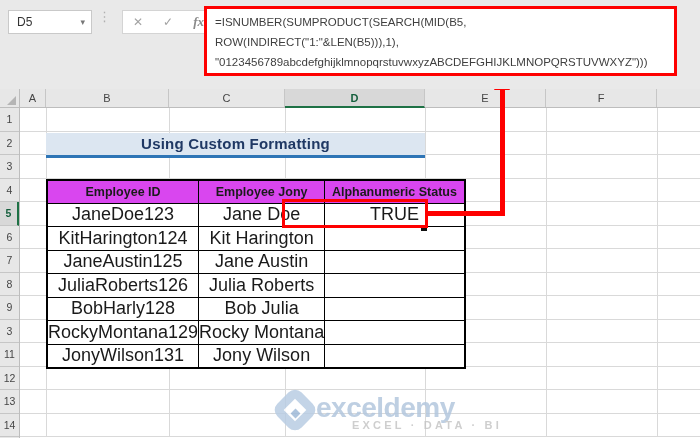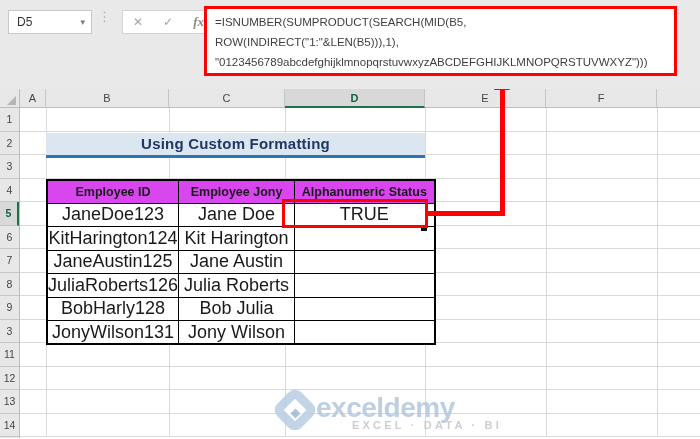--- a/index.html
+++ b/index.html
@@ -170,20 +170,25 @@
       <td>JuliaRoberts126</td>
       <td>Julia Roberts</td>
       <td></td>
     </tr>
     <tr>
       <td>BobHarly128</td>
       <td>Bob Julia</td>
       <td></td>
     </tr>
     <tr>
+      <td>RockyMontana129</td>
+      <td>Rocky Montana</td>
+      <td></td>
+    </tr>
+    <tr>
       <td>JonyWilson131</td>
       <td>Jony Wilson</td>
       <td></td>
     </tr>
   </tbody>
     </table>
 
   <div class="watermark">
     <div class="wm-logo"></div>
     <div class="wm-cube"></div>

